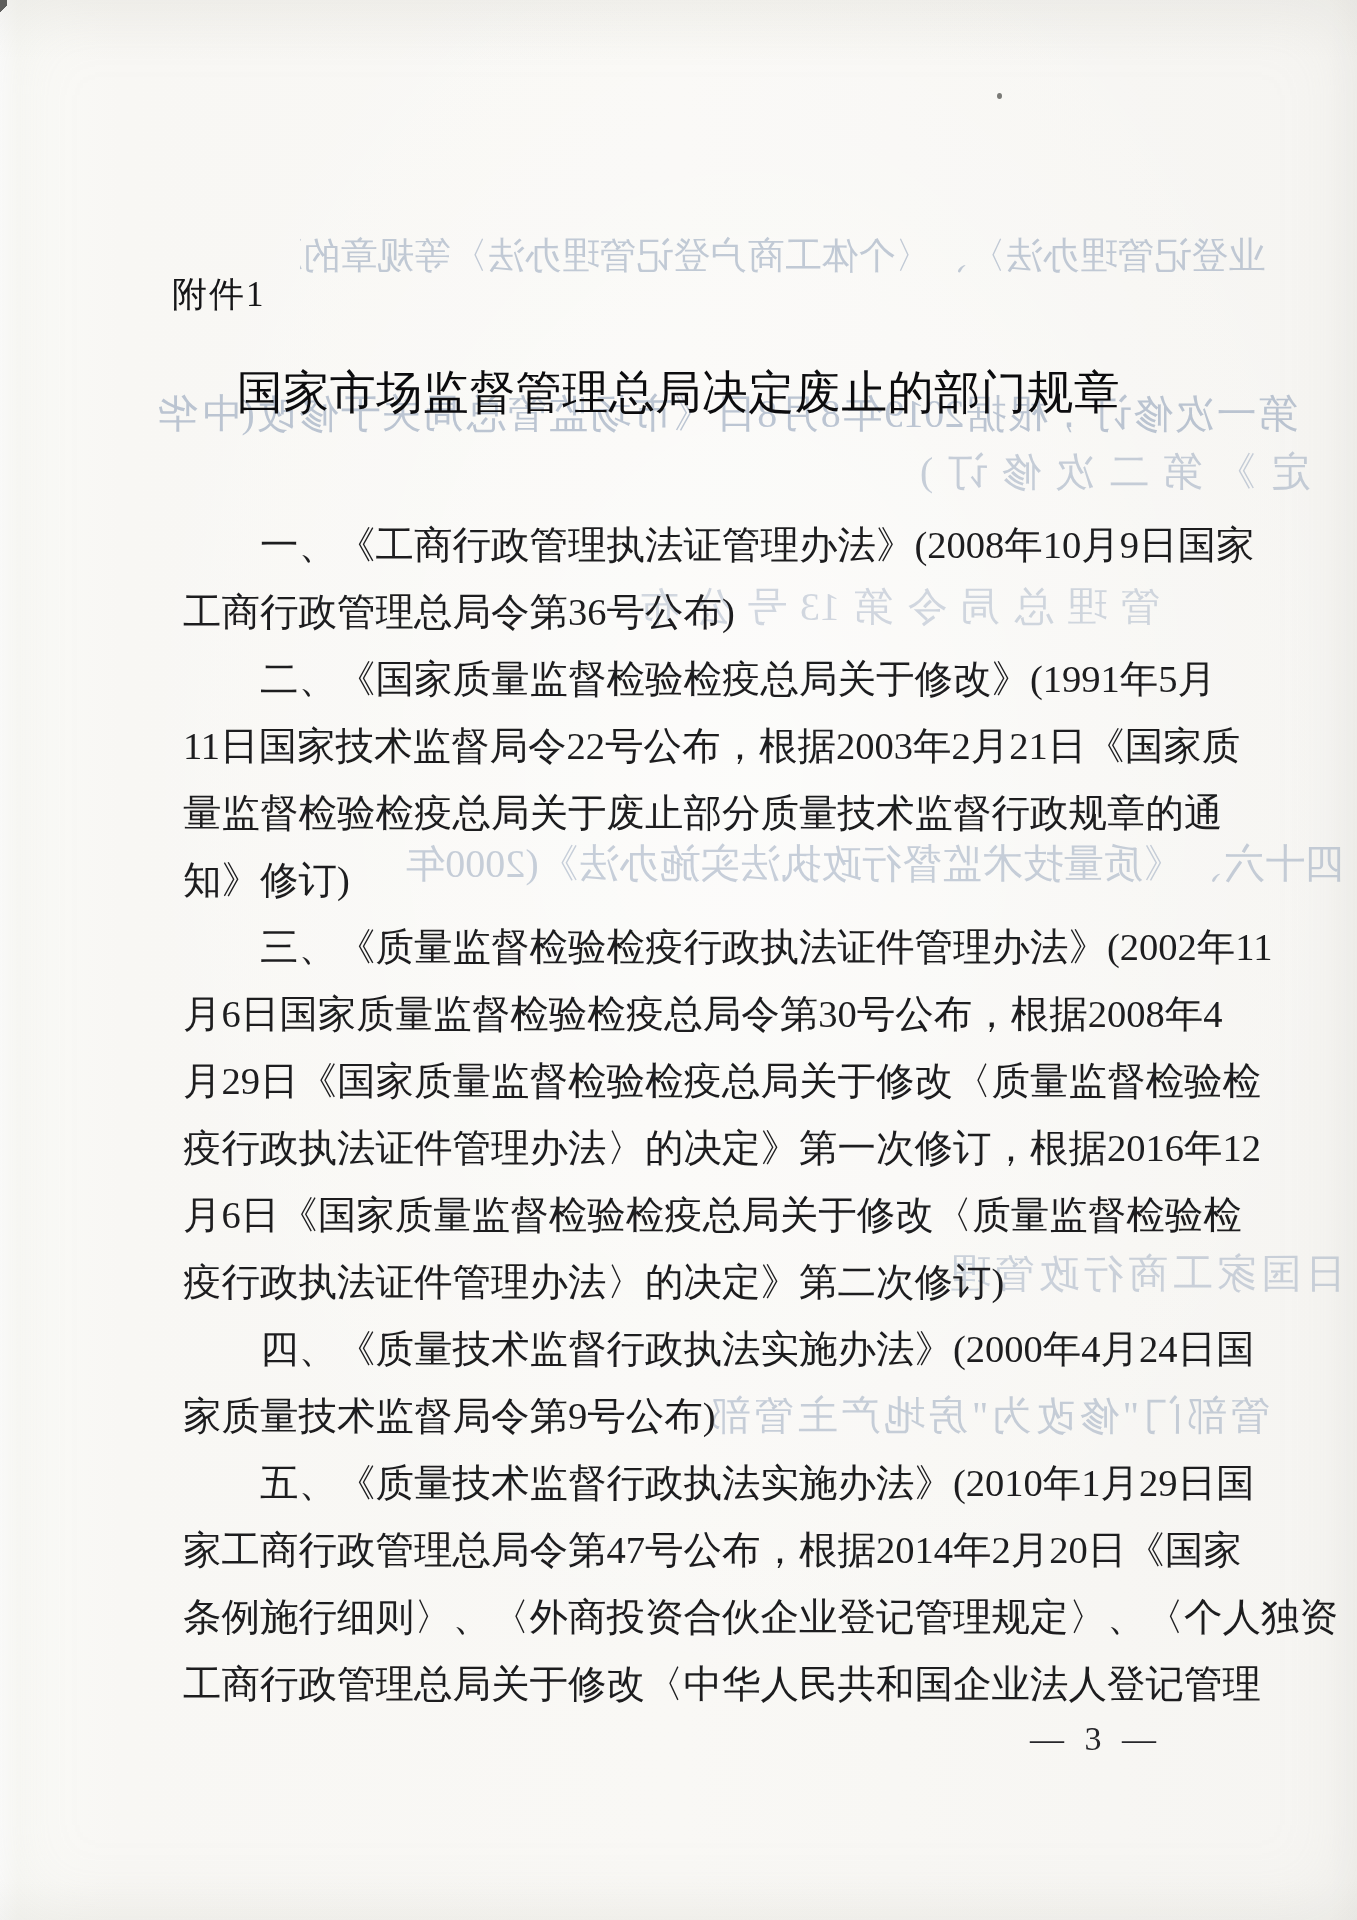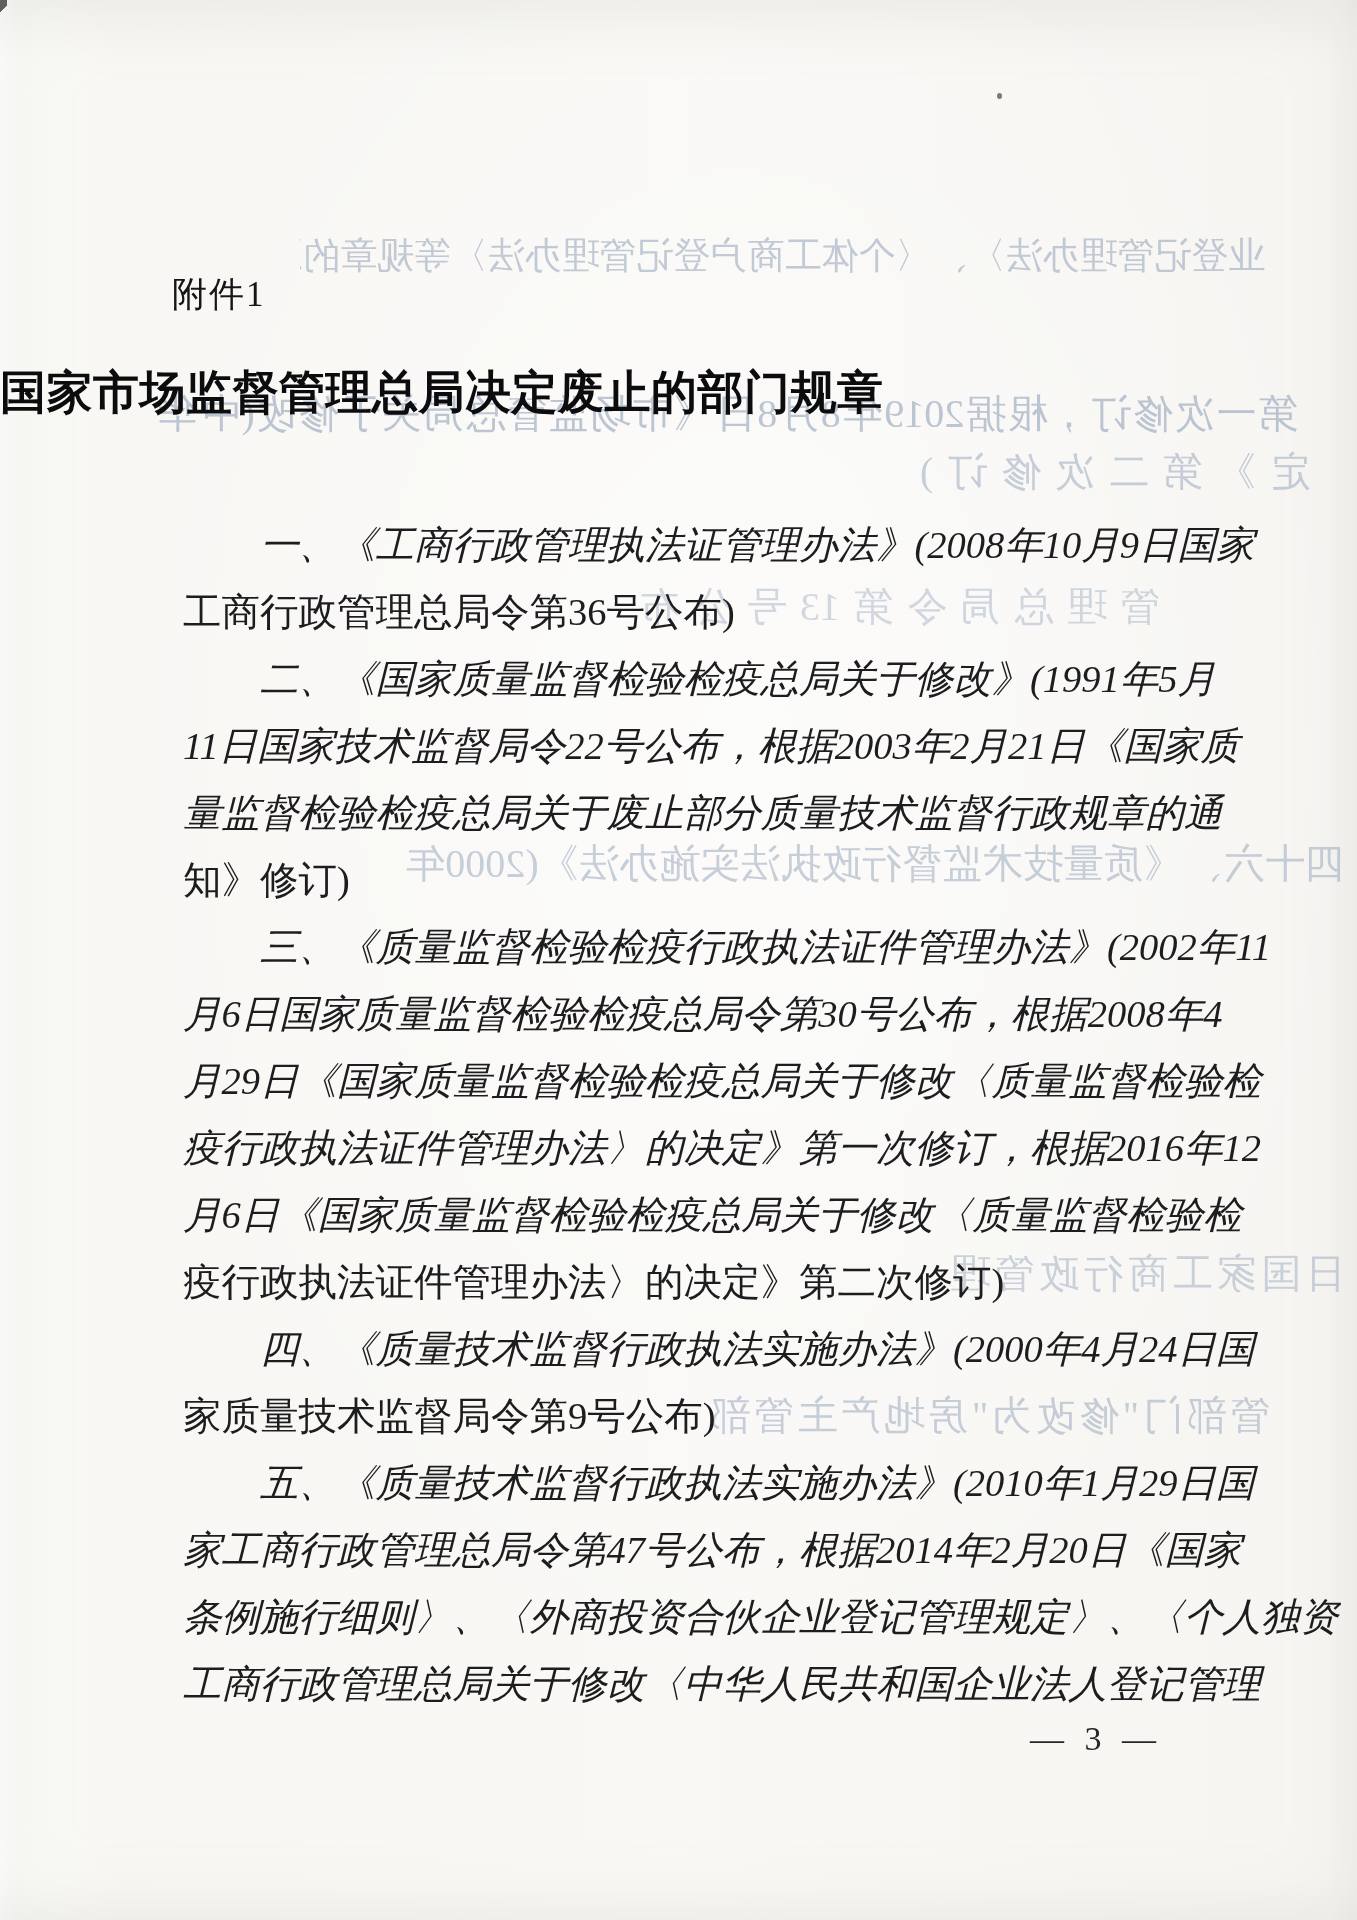--- a/index.html
+++ b/index.html
@@ -15,40 +15,39 @@
     box-shadow: inset 0 0 80px rgba(190,188,180,0.18);
   }
 
   
   .attachment{
     position:absolute;left:172px;top:247px;
     font-size:35px;color:#161618;letter-spacing:2px;margin-top:24px;
   }
   .title{
     position:absolute;left:0;top:362px;width:1357px;margin:0;
-    text-align:left;
+    text-align:center;
     font-family:"Liberation Sans","DejaVu Sans",sans-serif;
-    font-weight:700;font-size:46px;letter-spacing:0.5px;
+    font-weight:400;font-size:46px;letter-spacing:0.5px;
     color:#0c0c0e;
   }
   .body-text{
     position:absolute;left:183px;top:512px;width:1008px;
     color:#1d1d1f;
   }
   .line{
     height:67px;line-height:67px;font-size:38.5px;
     white-space:nowrap;
     text-rendering:optimizeLegibility;
   }
   .line.indent{text-indent:77px;}
   .line.justify{
     text-align:justify;
     text-align-last:justify;
     text-justify:inter-character;
-    font-style:italic;
   }
   .page-number{
     position:absolute;left:1030px;top:1720px;
     font-size:34px;letter-spacing:6px;color:#26262a;
     white-space:nowrap;
   }
 
   
   .bleed-layer{position:absolute;inset:0;z-index:0;}
   .attachment,.title,.body-text,.page-number{z-index:2;}

